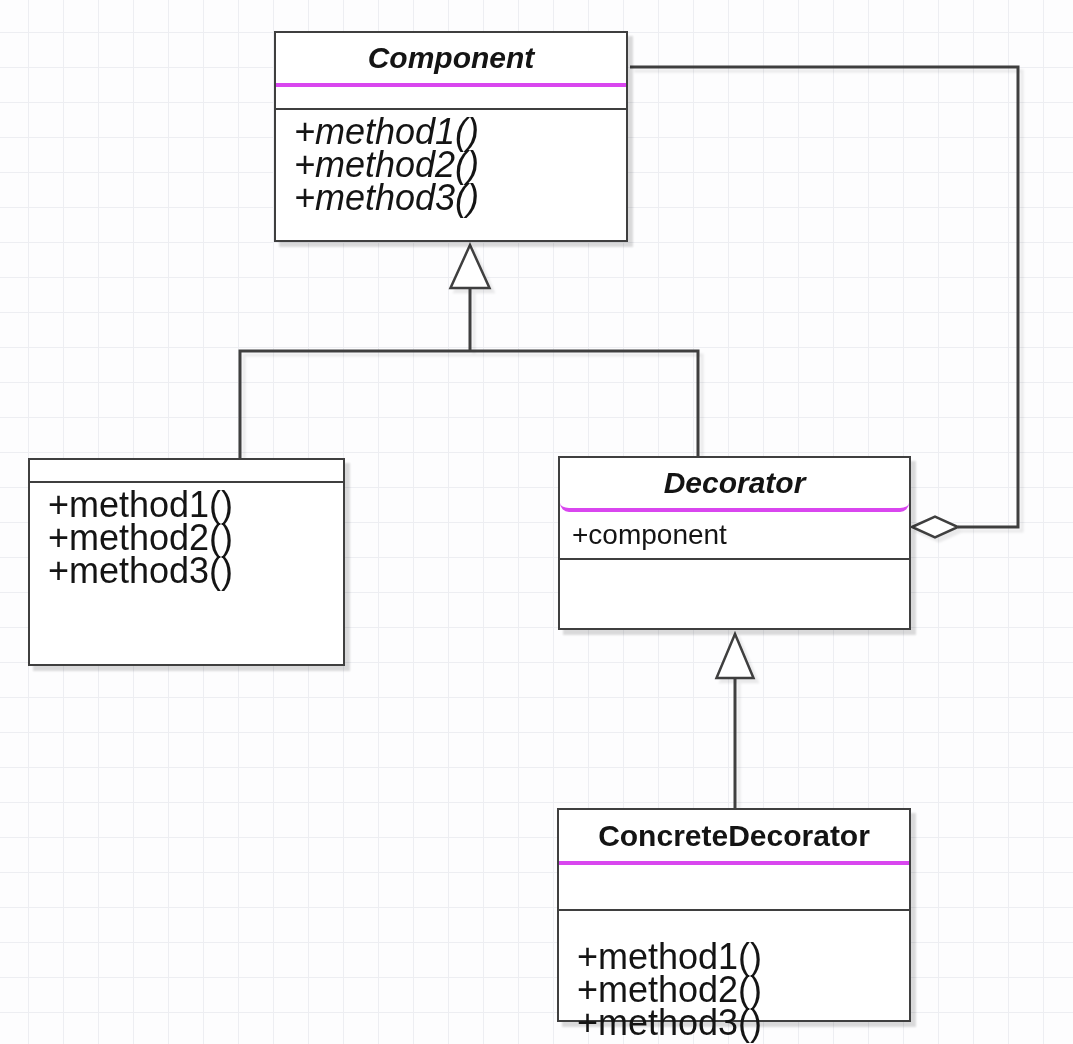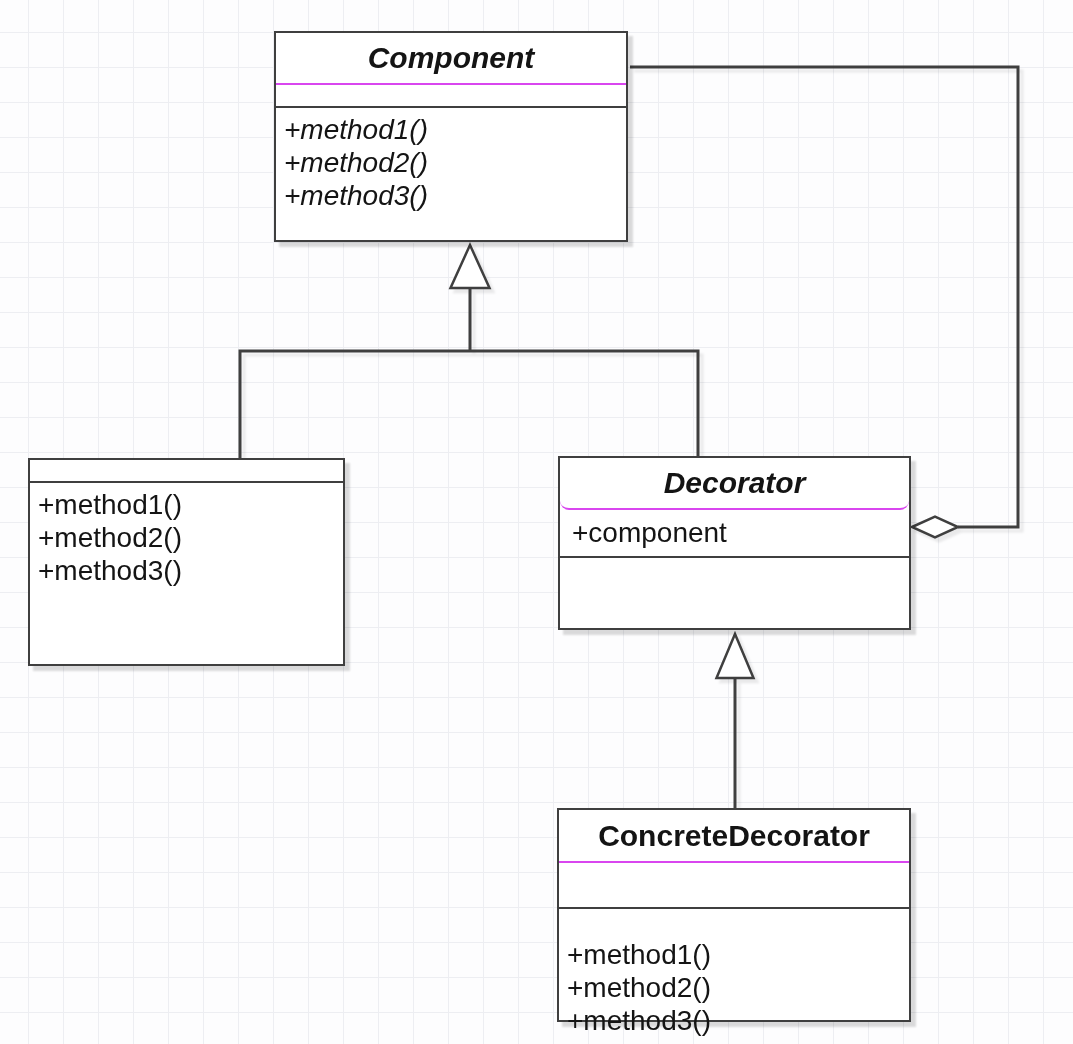--- a/index.html
+++ b/index.html
@@ -41,36 +41,36 @@
     box-sizing: border-box;
     color: #141414;
   }
   .uml-title {
     font-weight: bold;
     font-size: 30px;
     text-align: center;
     display: flex;
     align-items: center;
     justify-content: center;
-    border-bottom: 2px solid #d946ef;
+    border-bottom: 4px solid #d946ef;
     flex: 0 0 auto;
   }
   .uml-compartment {
     border-bottom: 2px solid #3f3f3f;
     flex: 0 0 auto;
     box-sizing: border-box;
   }
   .uml-compartment:last-child {
     border-bottom: none;
     flex: 1 1 auto;
   }
   .uml-members {
-    font-size: 28px;
+    font-size: 36px;
     line-height: 33px;
-    padding: 5px 6px 0 8px;
+    padding: 5px 6px 0 18px;
   }
   .uml-attr-row {
     display: flex;
     align-items: center;
     font-size: 28px;
     padding-left: 12px;
   }
   .italic { font-style: italic; }
 
   

